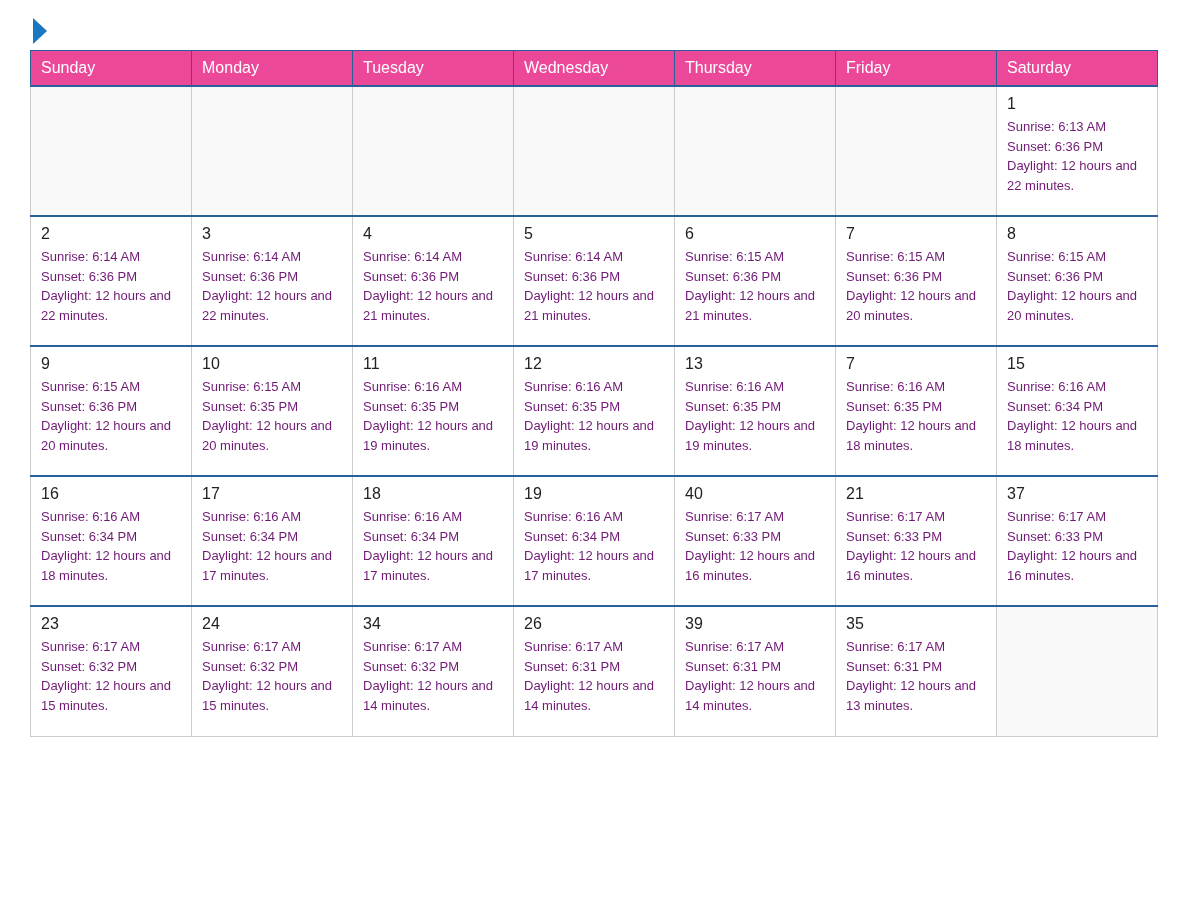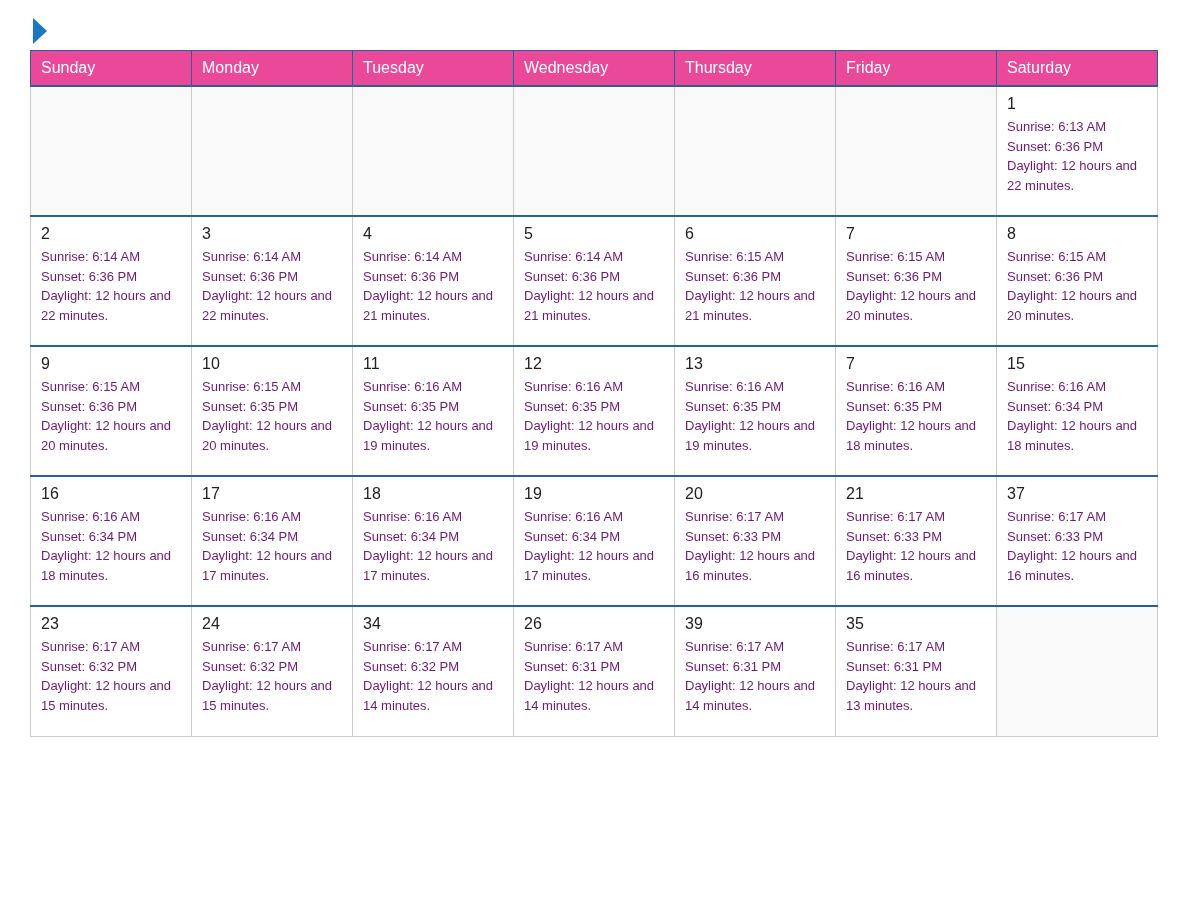--- a/index.html
+++ b/index.html
@@ -214,21 +214,21 @@
         </td>
         <td>
           <div class="day-number">18</div>
           <div class="day-info">Sunrise: 6:16 AM<br>Sunset: 6:34 PM<br>Daylight: 12 hours and 17 minutes.</div>
         </td>
         <td>
           <div class="day-number">19</div>
           <div class="day-info">Sunrise: 6:16 AM<br>Sunset: 6:34 PM<br>Daylight: 12 hours and 17 minutes.</div>
         </td>
         <td>
-          <div class="day-number">20</div>
+          <div class="day-number">40</div>
           <div class="day-info">Sunrise: 6:17 AM<br>Sunset: 6:33 PM<br>Daylight: 12 hours and 16 minutes.</div>
         </td>
         <td>
           <div class="day-number">21</div>
           <div class="day-info">Sunrise: 6:17 AM<br>Sunset: 6:33 PM<br>Daylight: 12 hours and 16 minutes.</div>
         </td>
         <td>
           <div class="day-number">37</div>
           <div class="day-info">Sunrise: 6:17 AM<br>Sunset: 6:33 PM<br>Daylight: 12 hours and 16 minutes.</div>
         </td>

